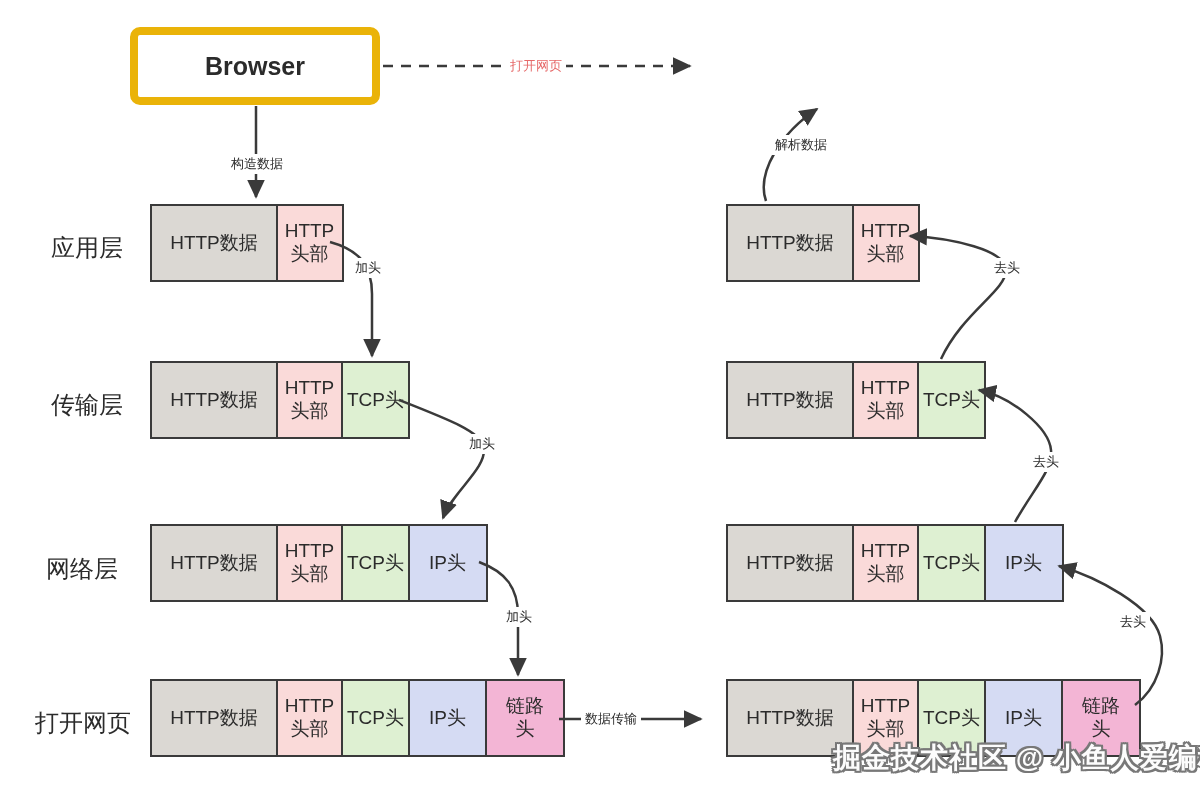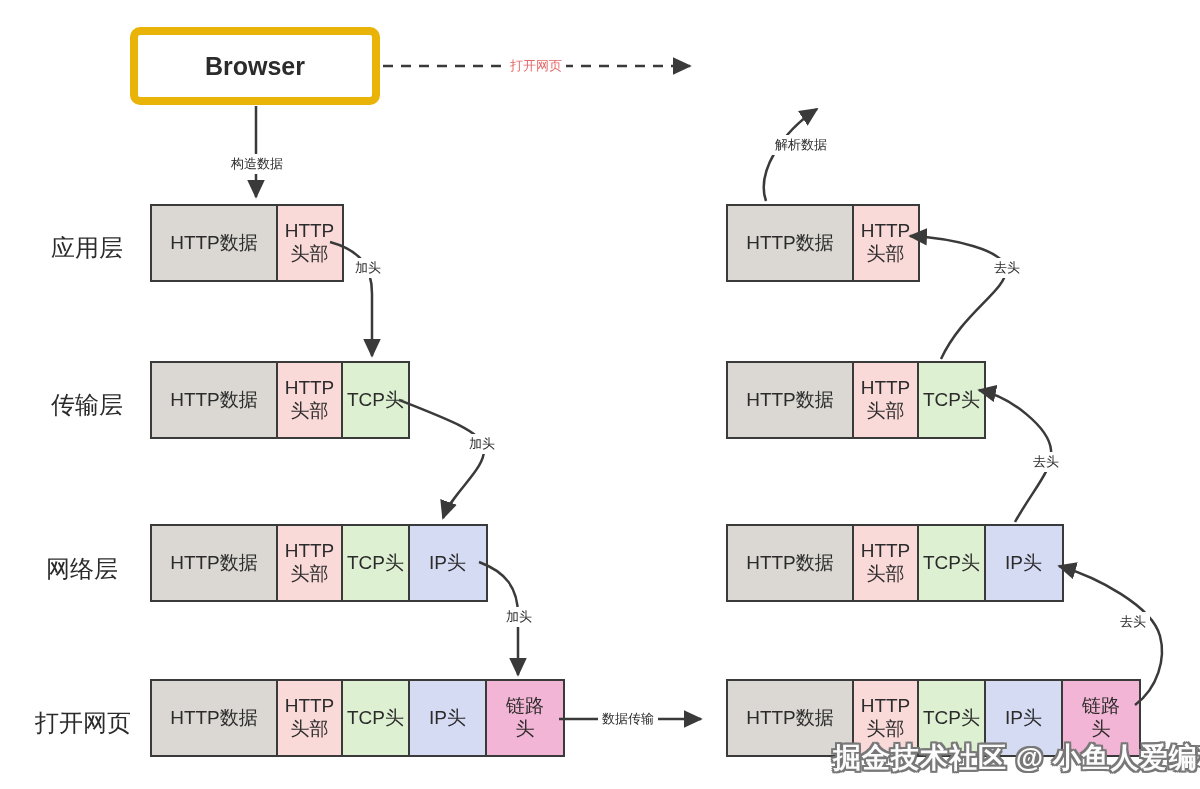--- a/index.html
+++ b/index.html
@@ -196,17 +196,17 @@
 
   <div class="arrow-label red" style="left:536px; top:66px;">打开网页</div>
   <div class="arrow-label" style="left:257px; top:164px;">构造数据</div>
   <div class="arrow-label" style="left:801px; top:145px;">解析数据</div>
   <div class="arrow-label" style="left:368px; top:268px;">加头</div>
   <div class="arrow-label" style="left:482px; top:444px;">加头</div>
   <div class="arrow-label" style="left:519px; top:617px;">加头</div>
   <div class="arrow-label" style="left:1007px; top:268px;">去头</div>
   <div class="arrow-label" style="left:1046px; top:462px;">去头</div>
   <div class="arrow-label" style="left:1133px; top:622px;">去头</div>
-  <div class="arrow-label" style="left:628px; top:719px;">数据传输</div>
+  <div class="arrow-label" style="left:611px; top:719px;">数据传输</div>
 
   <div class="watermark">掘金技术社区 @ 小鱼人爱编程</div>
 
 </div>
 
 </body></html>

